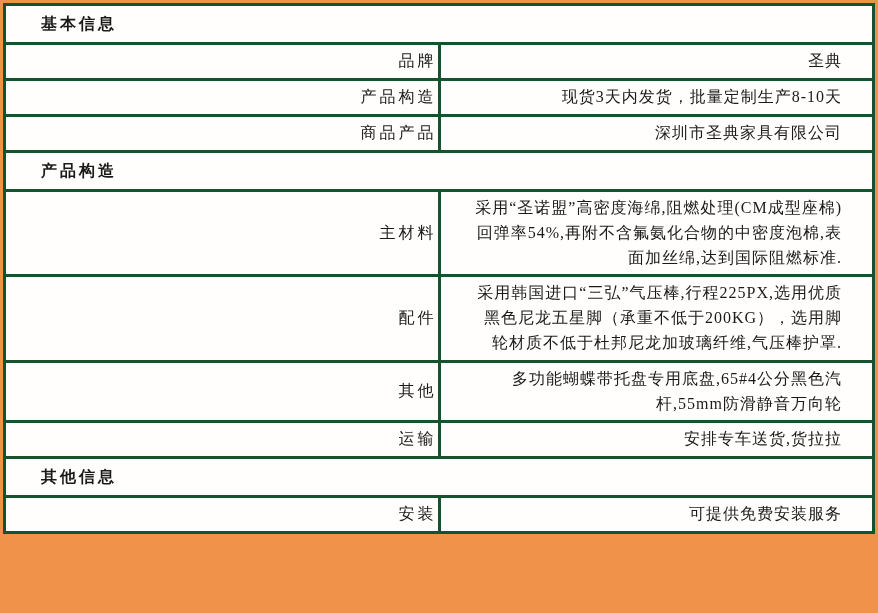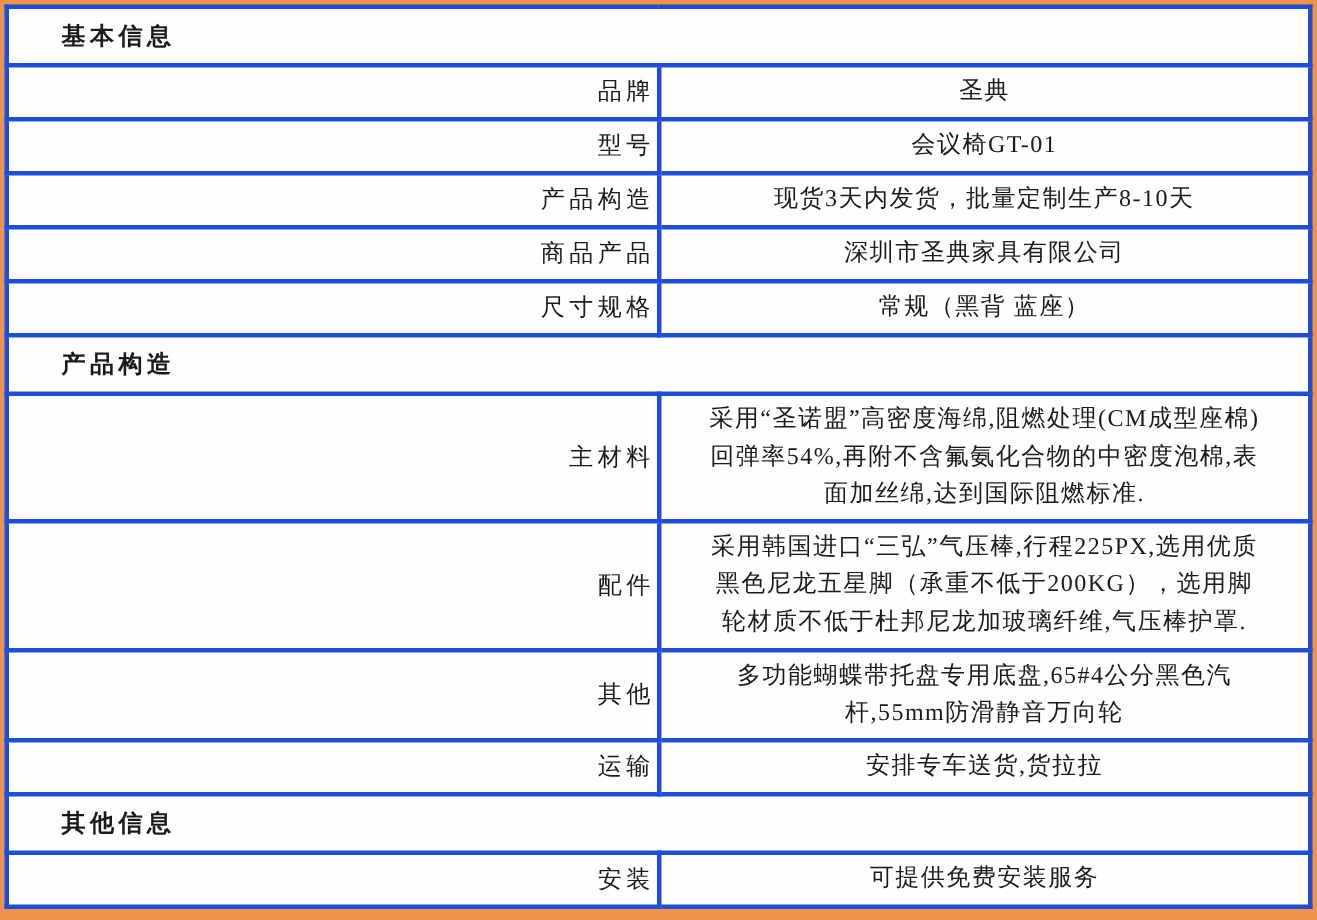--- a/index.html
+++ b/index.html
@@ -12,40 +12,40 @@
     font-family: "Liberation Serif", "DejaVu Serif", serif;
     color: #1a1a1a;
   }
   table.spec {
     border-collapse: collapse;
     width: 872px;
     margin: 3px;
     table-layout: fixed;
   }
   table.spec td {
-    border: 3px solid #1d4ed8;
+    border: 3px solid #14532d;
     background: #FFFEFC;
     vertical-align: middle;
     font-size: 16px;
   }
   td.sec {
     font-weight: bold;
     font-size: 17px;
     padding: 6px 10px 6px 35px;
     letter-spacing: 3px;
     height: 24px;
   }
   td.lbl {
     width: 242px;
     text-align: right;
     letter-spacing: 3px;
     height: 30px;
   }
   td.val {
-    text-align: center;
+    text-align: right;
     padding: 4px 30px;
     letter-spacing: 1px;
     line-height: 1.55;
   }
   tr.r1 { height: 36px; }
   tr.r2 { height: 56px; }
   tr.r3 { height: 74px; }
 </style>
 </head>
 <body>
@@ -54,34 +54,26 @@
   <tbody>
 
     <tr class="r1">
       <td class="sec" colspan="2">基本信息</td>
     </tr>
     <tr class="r1">
       <td class="lbl">品牌</td>
       <td class="val">圣典</td>
     </tr>
     <tr class="r1">
-      <td class="lbl">型号</td>
-      <td class="val">会议椅GT-01</td>
-    </tr>
-    <tr class="r1">
       <td class="lbl">产品构造</td>
       <td class="val">现货3天内发货，批量定制生产8-10天</td>
     </tr>
     <tr class="r1">
       <td class="lbl">商品产品</td>
       <td class="val">深圳市圣典家具有限公司</td>
-    </tr>
-    <tr class="r1">
-      <td class="lbl">尺寸规格</td>
-      <td class="val">常规（黑背 蓝座）</td>
     </tr>
 
     <tr class="r1">
       <td class="sec" colspan="2">产品构造</td>
     </tr>
     <tr class="r2">
       <td class="lbl">主材料</td>
       <td class="val">采用“圣诺盟”高密度海绵,阻燃处理(CM成型座棉)回弹率54%,再附不含氟氨化合物的中密度泡棉,表面加丝绵,达到国际阻燃标准.</td>
     </tr>
     <tr class="r3">

